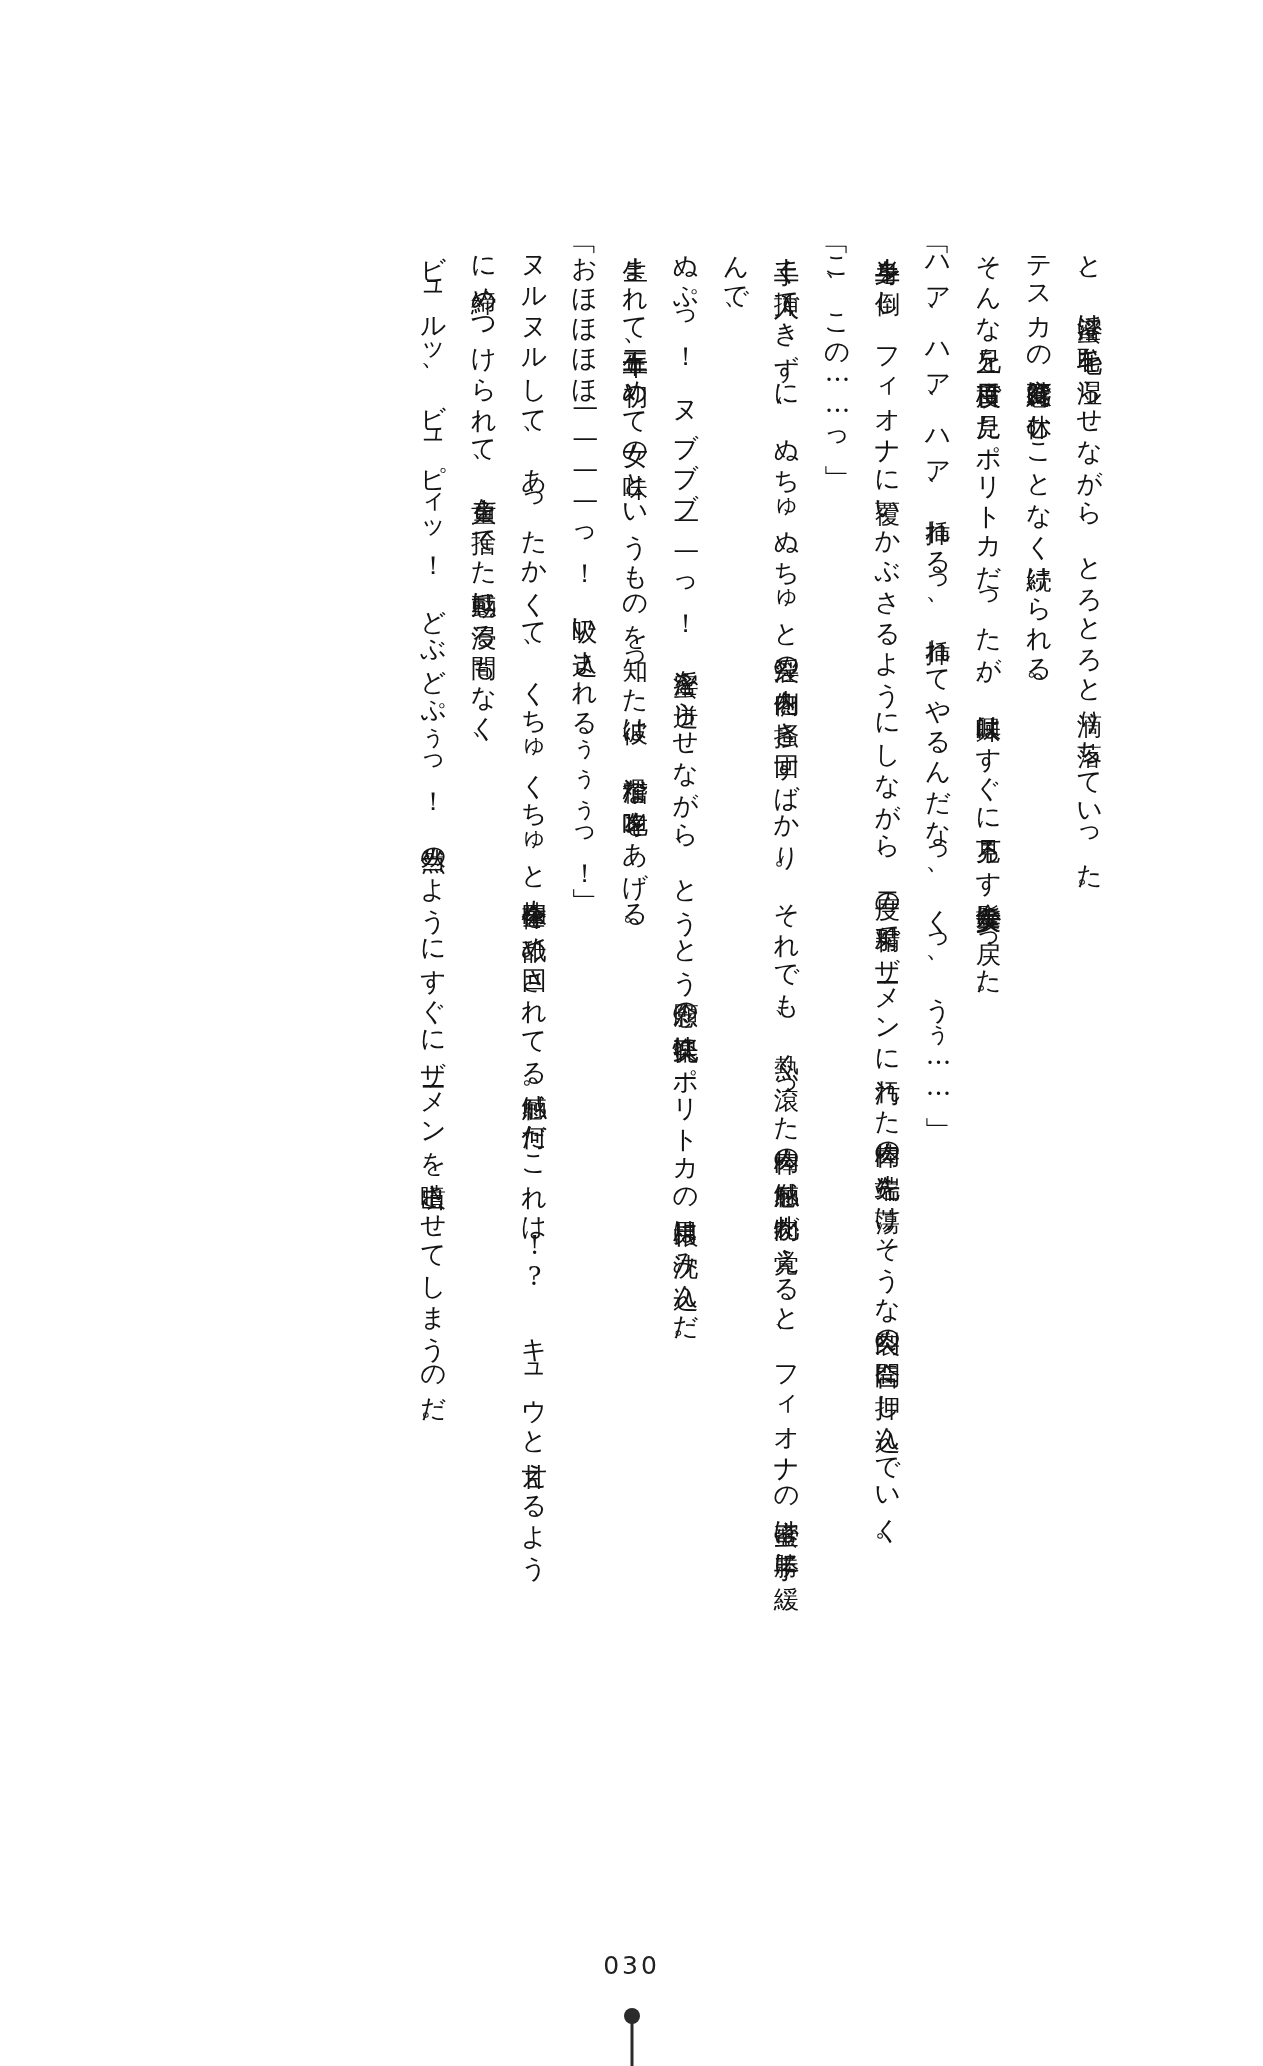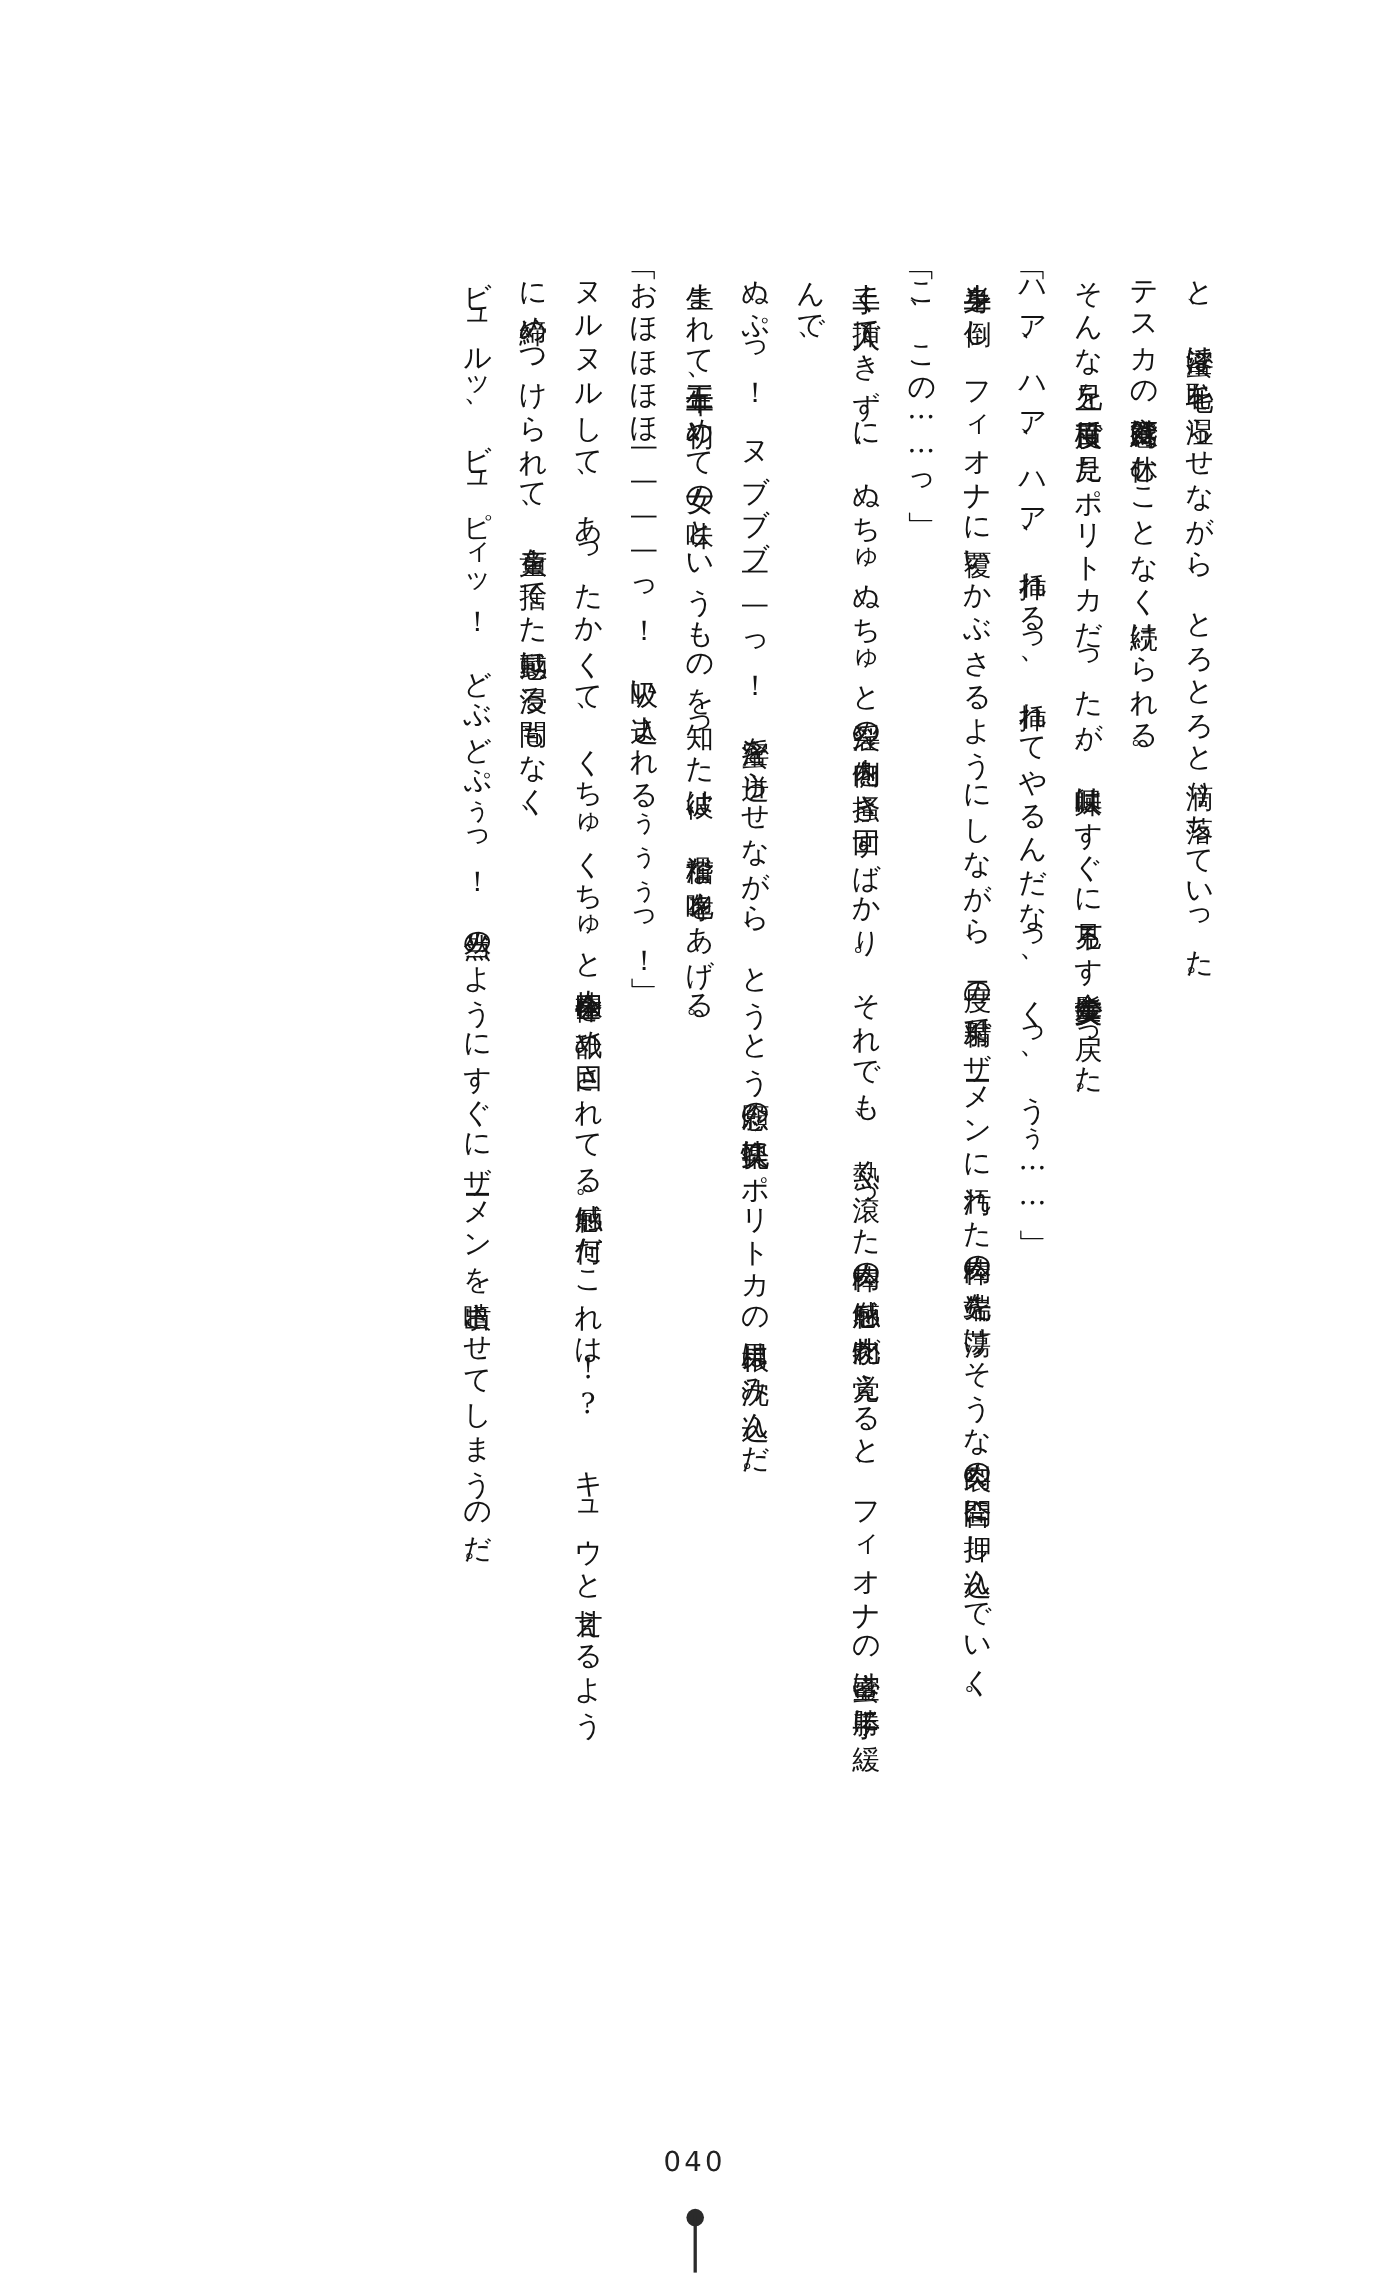--- a/index.html
+++ b/index.html
@@ -98,17 +98,17 @@
     <p class="indent">上半身を倒し、フィオナに覆いかぶさるようにしながら、二度の射精でザーメンに汚れた肉棒の先端を蕩けそうな肉裂の合間に押し込んでいく。</p>
     <p>「こ、この……っ」</p>
     <p class="indent">上手く挿入できずに、ぬちゅぬちゅと淫裂の内側を掻き回すばかり。それでも、熱く滾った肉棒の感触を牝肉が覚えると、フィオナの蜜壺は勝手に緩んで、</p>
     <p>ぬぷっ！　ヌブブブ——っ！　淫蜜を迸らせながら、とうとう念願の快楽孔にポリトカの男根は沈み込んだ。</p>
     <p class="indent">生まれて三十五年、初めて女の味というものを知った彼は、滑稽な咆哮をあげる。</p>
     <p>「おほほほほ————っ！　吸い込まれるぅぅぅっ！」</p>
     <p class="indent">ヌルヌルして、あったかくて、くちゅくちゅと肉棒全体を舐め回されてる感触。何だこれは!?　キュウと甘えるように締めつけられて、童貞を捨てた感動に浸る間もなく、</p>
     <p>ビュルッ、ビュピィッ！　どぶどぷぅっ！　当然のようにすぐにザーメンを噴出させてしまうのだ。</p>
   </div>
 
-  <div class="page-number">040</div>
+  <div class="page-number">030</div>
   <div class="footer-dot"></div>
   <div class="footer-rule"></div>
 
 </div>
 
 </body></html>

